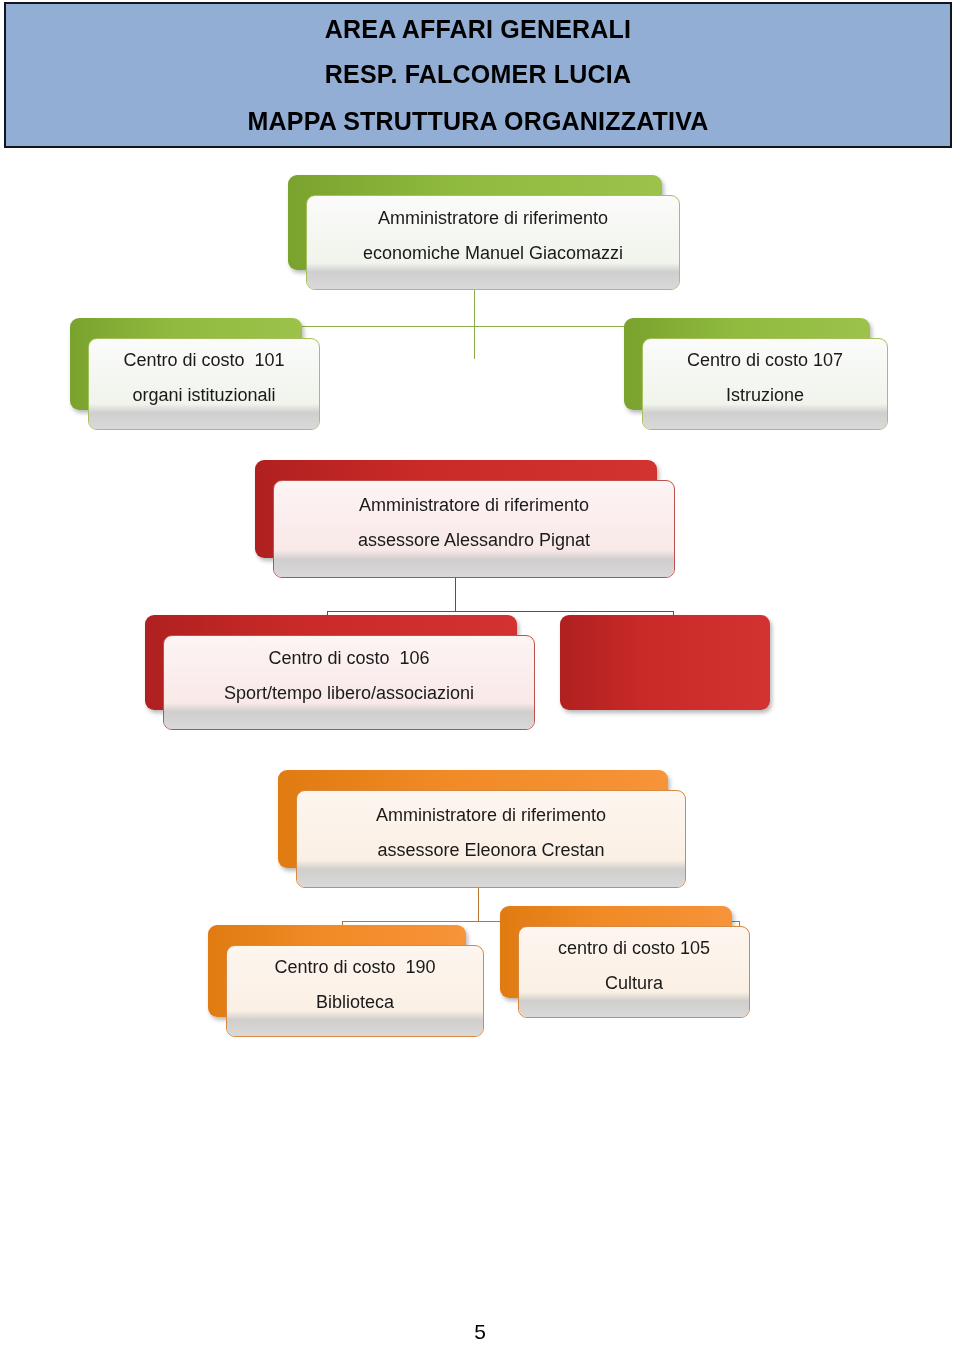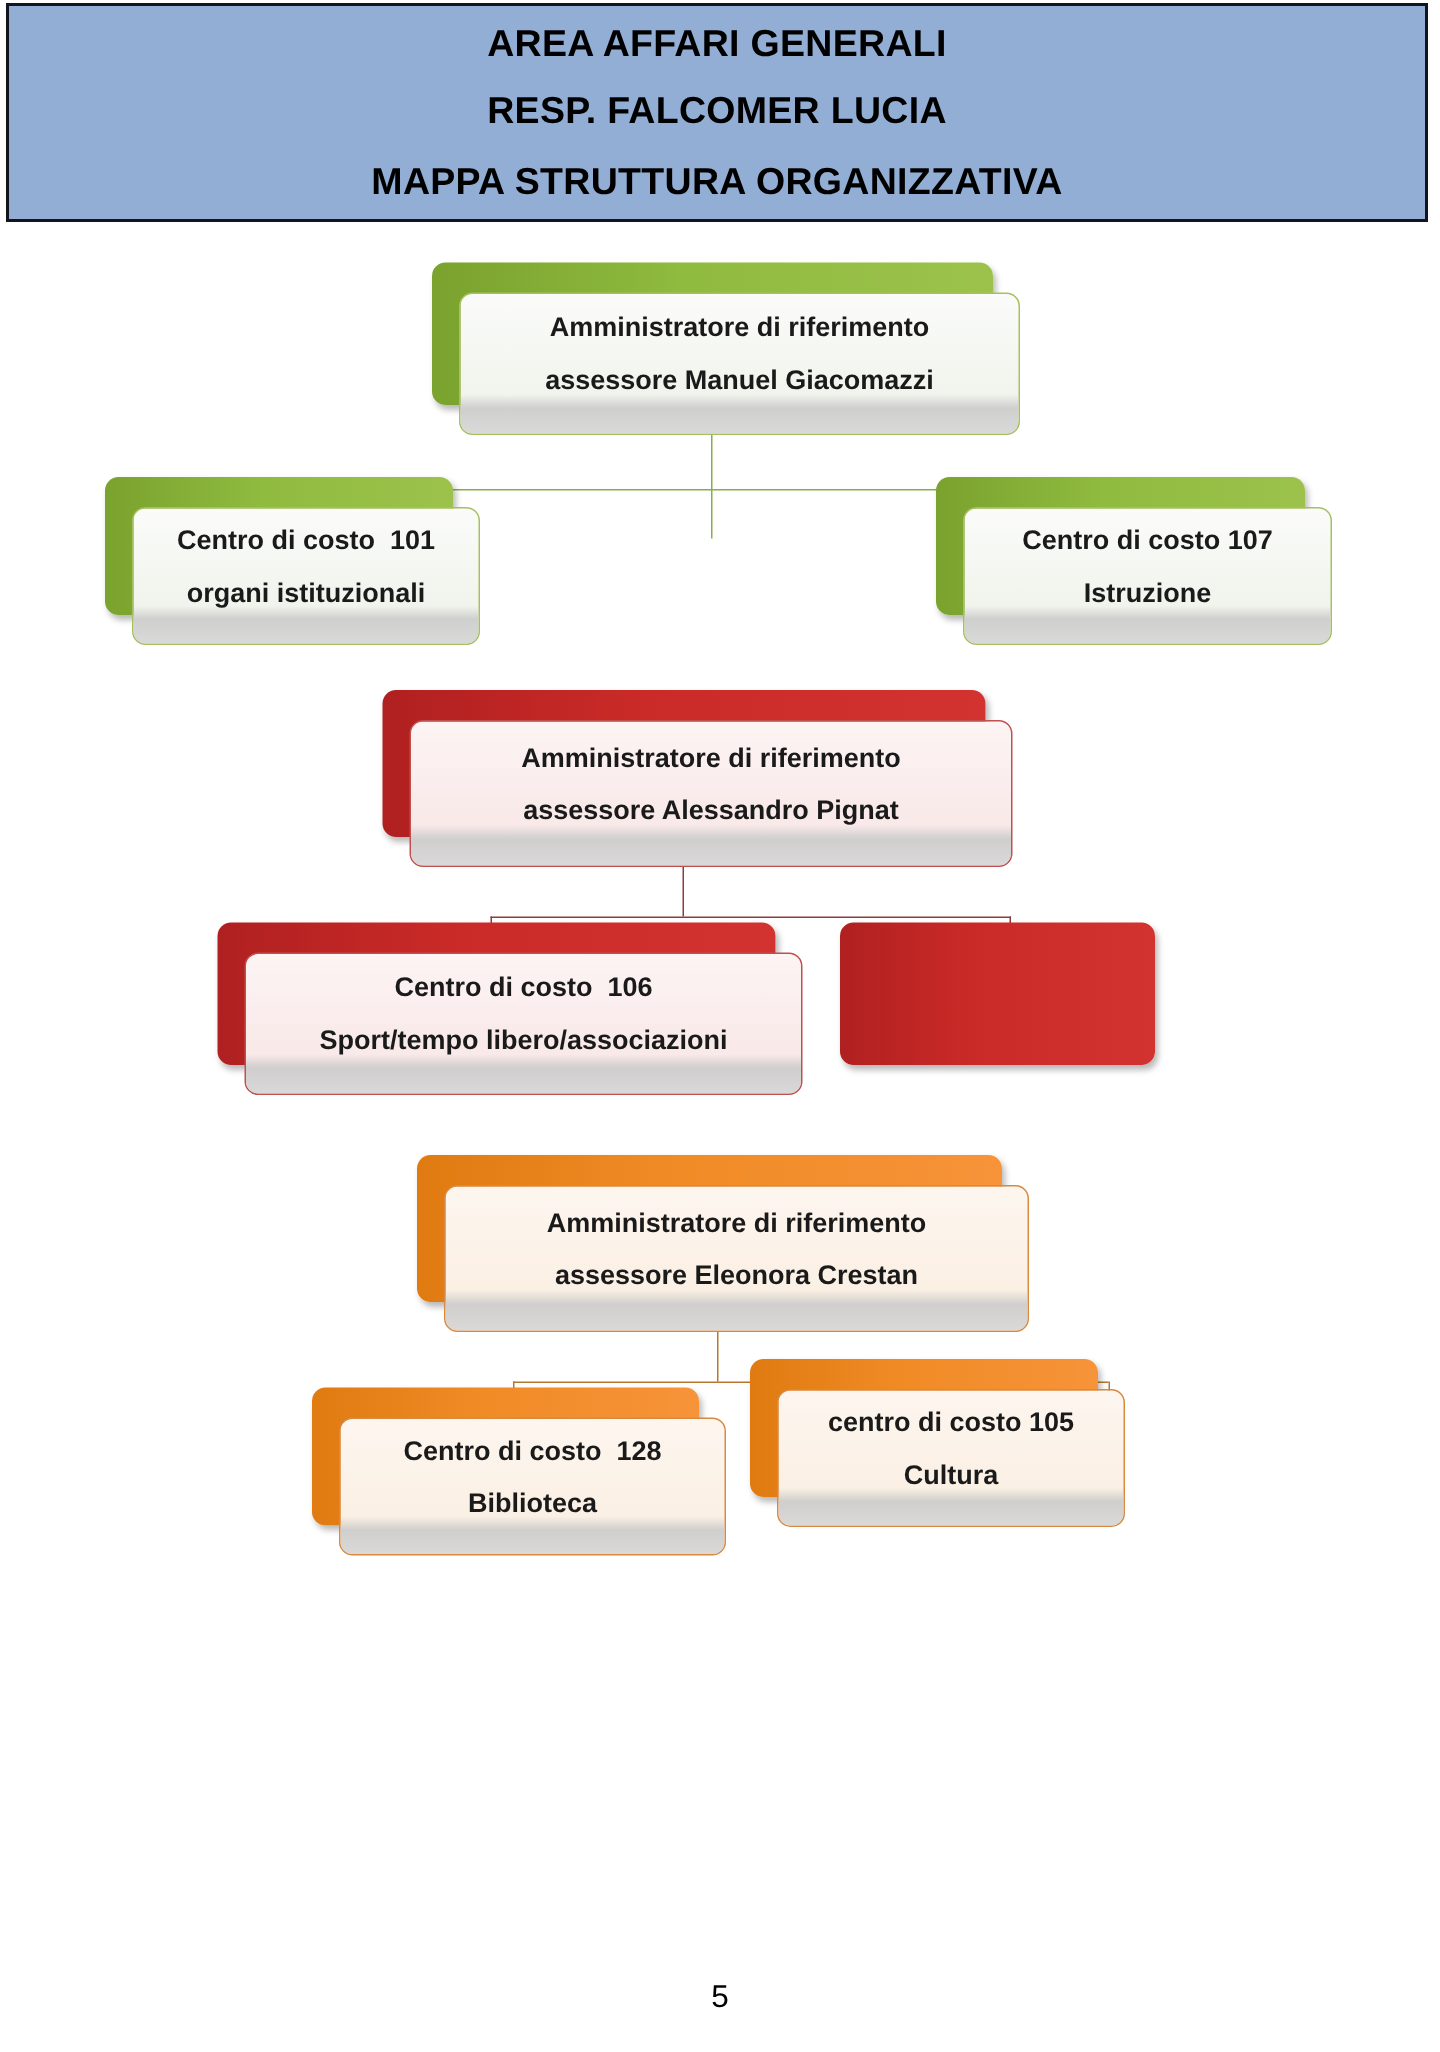--- a/index.html
+++ b/index.html
@@ -42,21 +42,20 @@
   #banner-line-1 { margin-bottom: 20px; }
   #banner-line-2 { margin-bottom: 22px; }
 
   
   #org-chart {
     position: absolute;
     left: 0;
     top: 150px;
     width: 960px;
     height: 1140px;
-    font-weight: bold;
   }
 
   
   .node {
     position: absolute;
     box-sizing: border-box;
   }
   .node .back-plate {
     position: absolute;
     left: 0;
@@ -166,21 +165,21 @@
   <div class="banner-line" id="banner-line-3">MAPPA STRUTTURA ORGANIZZATIVA</div>
 </div>
 
 <div id="org-chart">
 
   <div class="node green" style="left:288px; top:25px; width:392px; height:115px;">
     <div class="back-plate"></div>
     <div class="front-plate">
       <div class="label-wrap">
         <span class="line">Amministratore di riferimento</span>
-        <span class="line">assessore Manuel Giacomazzi</span>
+        <span class="line">economiche Manuel Giacomazzi</span>
       </div>
     </div>
   </div>
 
   <div class="conn green-c v-line" style="left:474px; top:140px; height:36px;"></div>
   <div class="conn green-c h-line" style="left:187px; top:176px; width:561px;"></div>
   <div class="conn green-c v-line" style="left:187px; top:176px; height:33px;"></div>
   <div class="conn green-c v-line" style="left:474px; top:176px; height:33px;"></div>
   <div class="conn green-c v-line" style="left:748px; top:176px; height:33px;"></div>
 
@@ -246,21 +245,21 @@
 
   <div class="conn orange-c v-line" style="left:478px; top:738px; height:33px;"></div>
   <div class="conn orange-c h-line" style="left:342px; top:771px; width:397px;"></div>
   <div class="conn orange-c v-line" style="left:342px; top:771px; height:32px;"></div>
   <div class="conn orange-c v-line" style="left:739px; top:771px; height:32px;"></div>
 
   <div class="node orange" style="left:208px; top:775px; width:276px; height:112px;">
     <div class="back-plate"></div>
     <div class="front-plate">
       <div class="label-wrap">
-        <span class="line">Centro di costo  128</span>
+        <span class="line">Centro di costo  190</span>
         <span class="line">Biblioteca</span>
       </div>
     </div>
   </div>
 
   <div class="node orange" style="left:500px; top:756px; width:250px; height:112px;">
     <div class="back-plate"></div>
     <div class="front-plate">
       <div class="label-wrap">
         <span class="line">centro di costo 105</span>

